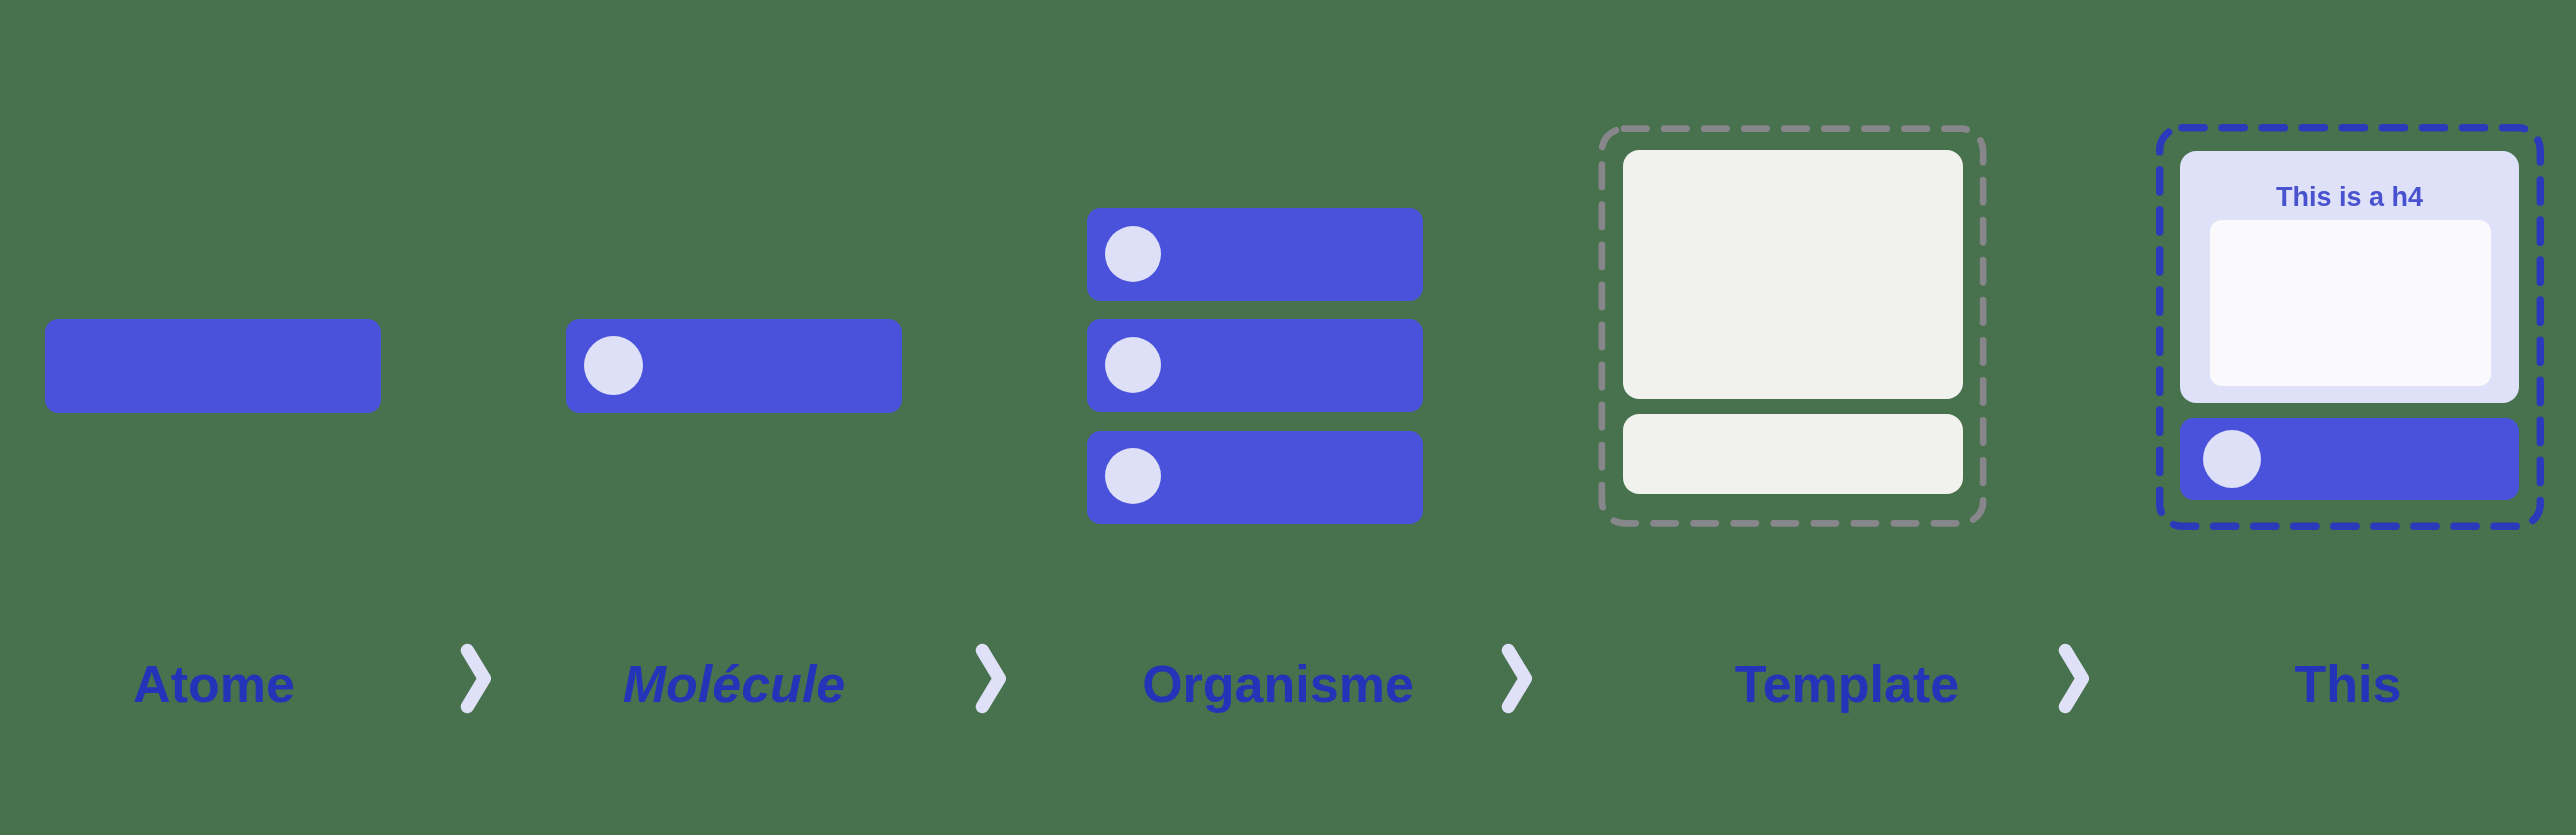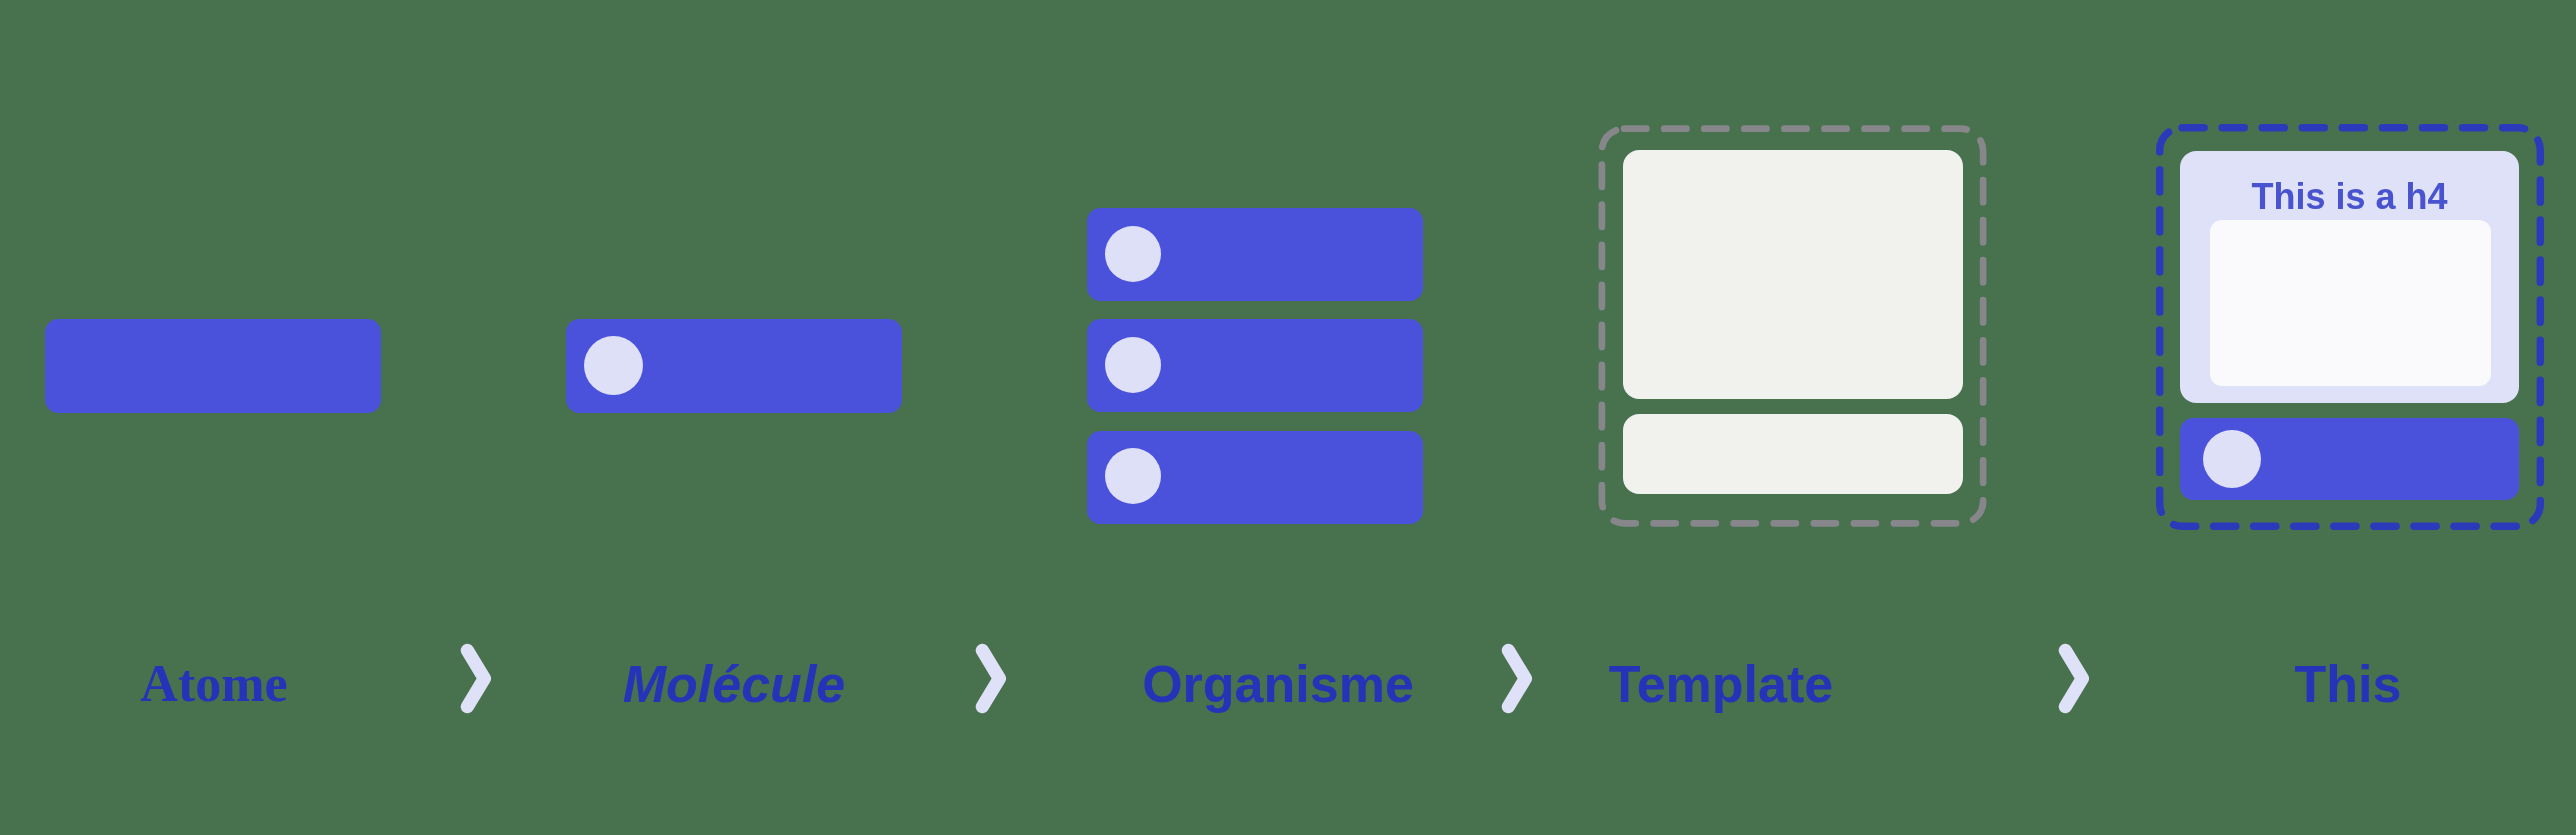--- a/index.html
+++ b/index.html
@@ -65,40 +65,40 @@
   .page-panel{
     position:absolute;
     background:var(--page-panel-lavender);
     border-radius:16.3px;
   }
   .page-heading{
     position:absolute;
     left:0;right:0;
     top:27.5px;
     text-align:center;
-    font-size:36px;
+    font-size:27px;
     line-height:36px;
     font-weight:bold;
     color:var(--heading-blue);
     white-space:nowrap;
   }
   .page-content{
     position:absolute;
     background:var(--page-content-white);
     border-radius:12px;
   }
 </style>
 </head>
 <body>
 
 <div class="canvas">
 
   <div>
     <div class="btn" style="left:45px;top:319px;width:336px;height:94px;"></div>
-    <div class="stage-label" style="left:214px;font-family:Liberation Serif, serif;">Atome</div>
+    <div class="stage-label" style="left:214px;">Atome</div>
   </div>
 
   <svg class="chevron" style="left:459px;" viewBox="0 0 44 96">
     <polyline points="11,10 34,48 11,86"></polyline>
   </svg>
 
   <div>
     <div class="btn" style="left:566px;top:319px;width:336px;height:94px;"></div>
     <div class="dot" style="left:584px;top:336px;width:59px;height:59px;"></div>
     <div class="stage-label" style="left:734px;font-style:italic;">Molécule</div>
@@ -124,21 +124,21 @@
   <svg class="chevron" style="left:1500px;" viewBox="0 0 44 96">
     <polyline points="11,10 34,48 11,86"></polyline>
   </svg>
 
   <div>
     <svg class="dashed-frame" style="left:1598px;top:125px;width:389px;height:402px;" viewBox="0 0 524 542">
       <rect x="5" y="5" width="514" height="532" rx="30" fill="none" style="stroke:var(--template-dash-gray);" stroke-width="9" stroke-dasharray="30 24" stroke-linecap="round"></rect>
     </svg>
     <div class="tpl-box" style="left:1623px;top:150px;width:340px;height:249px;"></div>
     <div class="tpl-box" style="left:1623px;top:414px;width:340px;height:80px;"></div>
-    <div class="stage-label" style="left:1721px;">Template</div>
+    <div class="stage-label" style="left:1847px;">Template</div>
   </div>
 
   <svg class="chevron" style="left:2057px;" viewBox="0 0 44 96">
     <polyline points="11,10 34,48 11,86"></polyline>
   </svg>
 
   <div>
     <svg class="dashed-frame" style="left:2156px;top:124px;width:388px;height:406px;" viewBox="0 0 523 547">
       <rect x="5" y="5" width="513" height="537" rx="30" fill="none" style="stroke:var(--page-dash-blue);" stroke-width="10" stroke-dasharray="30 24" stroke-linecap="round"></rect>
     </svg>

